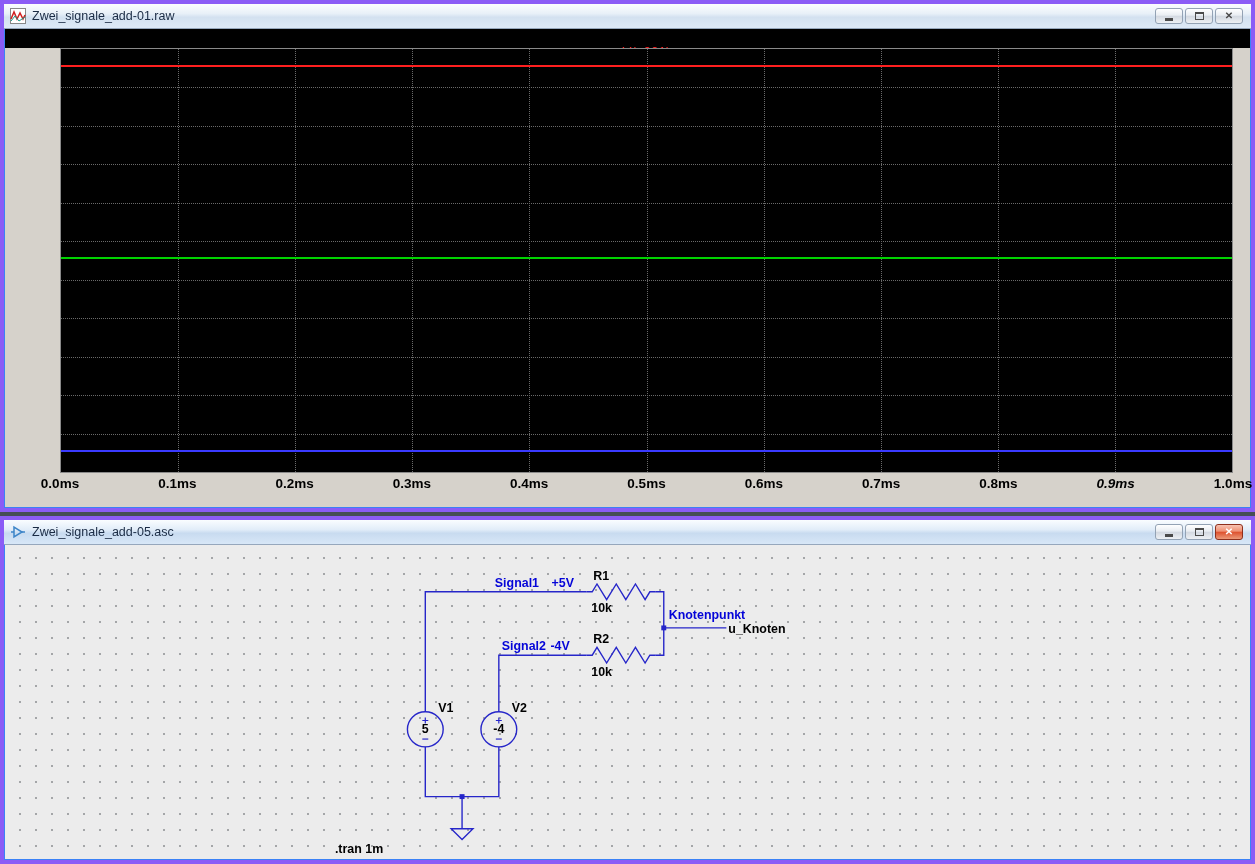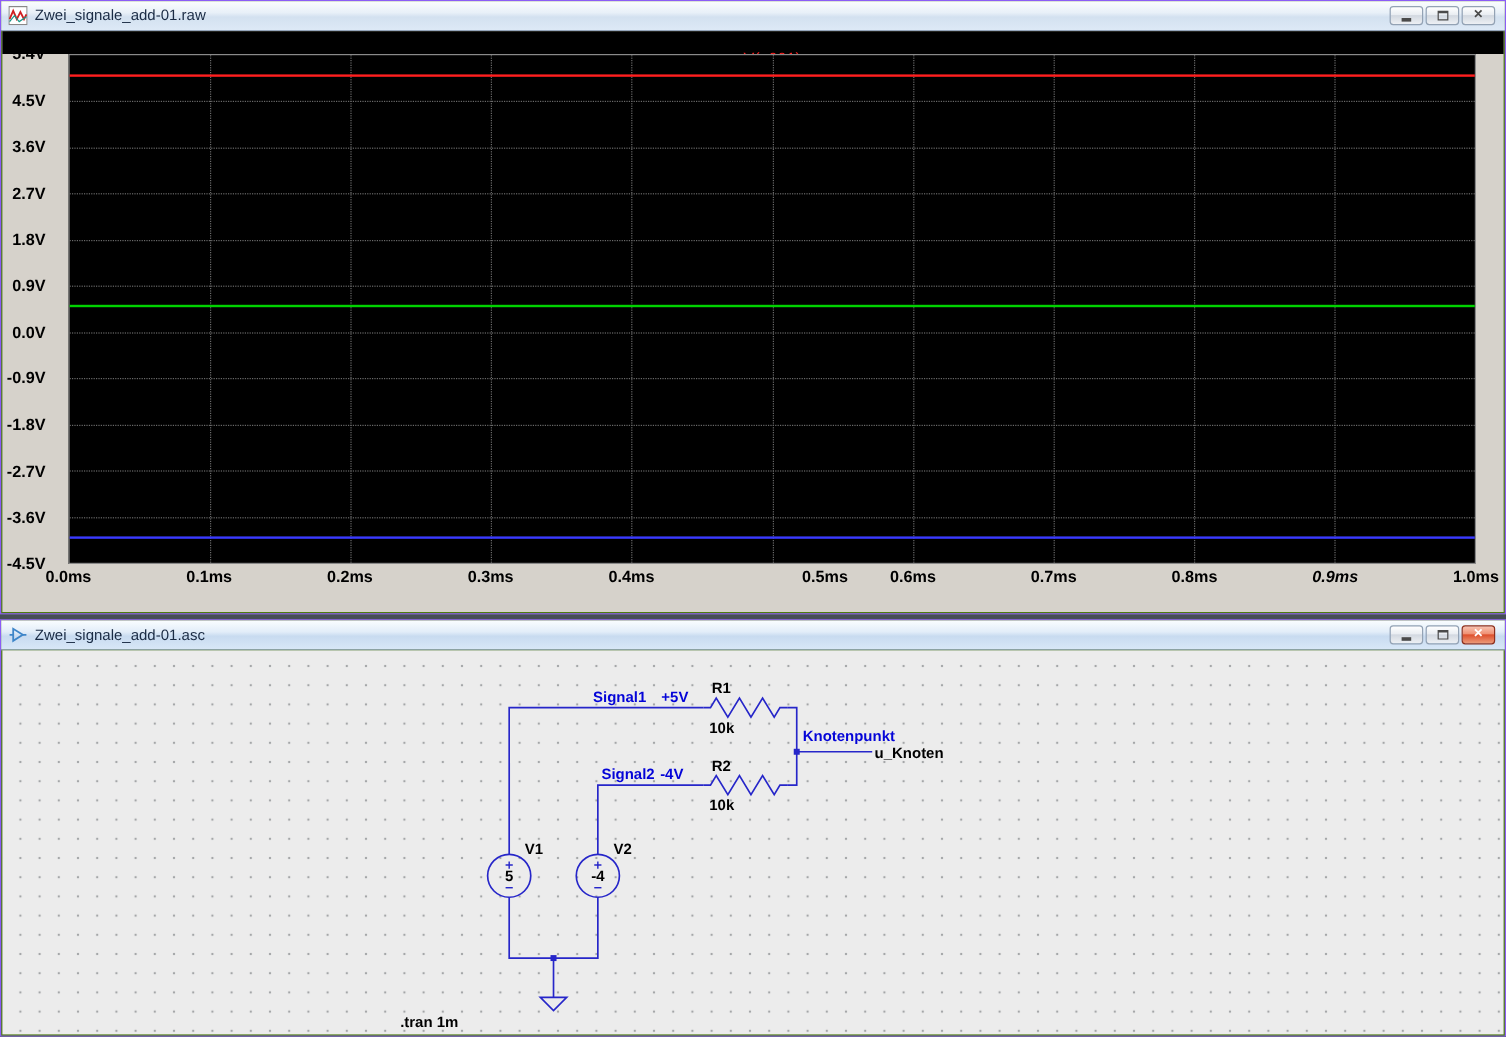--- a/index.html
+++ b/index.html
@@ -1,20 +1,20 @@
 <!DOCTYPE html>
 <html><head>
 <meta charset="utf-8">
 <style>
   * { margin:0; padding:0; box-sizing:border-box; }
   html,body { width:1255px; height:864px; overflow:hidden;
     font-family:"Liberation Sans", sans-serif; background:#454e56; }
   #screen { position:relative; width:1255px; height:864px; }
 
-  .window { position:absolute; border:1px solid #8b5cf6; background:#4d7c0f; }
+  .window { position:absolute; border:4px solid #8b5cf6; background:#3b82f6; }
   #wave-window { left:0; top:0; width:1255px; height:512px; }
   #sch-window  { left:0; top:516px; width:1255px; height:348px; }
 
   .titlebar { height:25px; display:flex; align-items:center; gap:6px; padding:0 6px;
     background:linear-gradient(180deg,#fbfdfe 0%,#e8f0f8 40%,#d3e1f0 55%,#dde9f6 100%);
     border-bottom:1px solid #96a7bc; }
   .titlebar.active {
     background:linear-gradient(180deg,#fafdff 0%,#e2edf9 40%,#c8dbf0 55%,#d8e7f7 100%); }
   .titlebar .title { font-size:12.5px; color:#1a2b44; white-space:nowrap; }
   .win-icon { width:16px; height:16px; display:inline-flex; }
@@ -81,34 +81,20 @@
             <span class="glyph-close">✕</span>
           </button>
       </div>
     </div>
     <div id="wave-content">
       <div id="wave-legend">
         <div id="legend-items">
             <span style="color: rgb(255, 31, 31); margin-top: 26px;">V(n001)</span>
           </div>
       </div>
-      <div id="yaxis">
-          <div class="ytick" style="top: 0%;">5.4V</div>
-          <div class="ytick" style="top: 9.09091%;">4.5V</div>
-          <div class="ytick" style="top: 18.1818%;">3.6V</div>
-          <div class="ytick" style="top: 27.2727%;">2.7V</div>
-          <div class="ytick" style="top: 36.3636%;">1.8V</div>
-          <div class="ytick" style="top: 45.4545%;">0.9V</div>
-          <div class="ytick" style="top: 54.5455%;">0.0V</div>
-          <div class="ytick" style="top: 63.6364%;">-0.9V</div>
-          <div class="ytick" style="top: 72.7273%;">-1.8V</div>
-          <div class="ytick" style="top: 81.8182%;">-2.7V</div>
-          <div class="ytick" style="top: 90.9091%;">-3.6V</div>
-          <div class="ytick" style="top: 100%;">-4.5V</div>
-        </div>
       <div id="plot">
           <div class="grid-h" style="top: 9.09091%;"></div>
           <div class="grid-h" style="top: 18.1818%;"></div>
           <div class="grid-h" style="top: 27.2727%;"></div>
           <div class="grid-h" style="top: 36.3636%;"></div>
           <div class="grid-h" style="top: 45.4545%;"></div>
           <div class="grid-h" style="top: 54.5455%;"></div>
           <div class="grid-h" style="top: 63.6364%;"></div>
           <div class="grid-h" style="top: 72.7273%;"></div>
           <div class="grid-h" style="top: 81.8182%;"></div>
@@ -125,40 +111,40 @@
           <div class="trace" style="top: calc(4.0404% - 1px); background: rgb(255, 31, 31);"></div>
           <div class="trace" style="top: calc(94.9495% - 1px); background: rgb(58, 58, 255);"></div>
           <div class="trace" style="top: calc(49.4949% - 1px); background: rgb(0, 210, 0);"></div>
         </div>
       <div id="xaxis">
           <div class="xtick" style="left: 0%;">0.0ms</div>
           <div class="xtick" style="left: 10%;">0.1ms</div>
           <div class="xtick" style="left: 20%;">0.2ms</div>
           <div class="xtick" style="left: 30%;">0.3ms</div>
           <div class="xtick" style="left: 40%;">0.4ms</div>
-          <div class="xtick" style="left: 50%; margin-left: 44px;">0.5ms</div>
+          <div class="xtick" style="left: 50%;">0.5ms</div>
           <div class="xtick" style="left: 60%;">0.6ms</div>
           <div class="xtick" style="left: 70%;">0.7ms</div>
           <div class="xtick" style="left: 80%;">0.8ms</div>
           <div class="xtick" style="left: 90%; font-style: italic;">0.9ms</div>
           <div class="xtick" style="left: 100%;">1.0ms</div>
         </div>
     </div>
   </div>
 
   <div class="window" id="sch-window">
     <div class="titlebar active">
       <span class="win-icon">
         <svg width="16" height="16" viewBox="0 0 16 16">
           <polyline points="1,8 4,8" stroke="#3d85c8" fill="none" stroke-width="1.5"></polyline>
           <polygon points="4,3 4,13 12,8" fill="none" stroke="#3d85c8" stroke-width="1.5"></polygon>
           <polyline points="12,8 15,8" stroke="#3d85c8" fill="none" stroke-width="1.5"></polyline>
         </svg>
       </span>
-      <span class="title">Zwei_signale_add-01.asc</span>
+      <span class="title">Zwei_signale_add-05.asc</span>
       <div class="winbtns">
         <button class="winbtn">
             <span class="glyph-min"></span>
           </button>
         <button class="winbtn">
             <span class="glyph-max"></span>
           </button>
         <button class="winbtn red">
             <span class="glyph-close">✕</span>
           </button>

